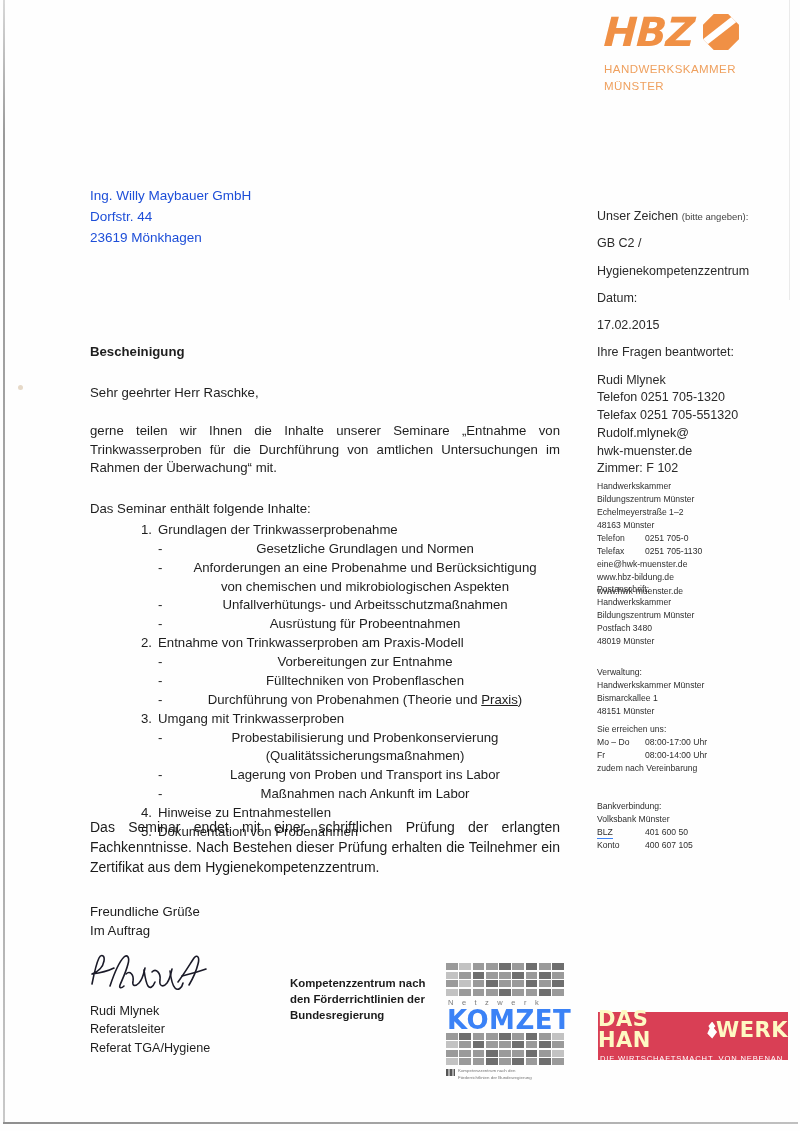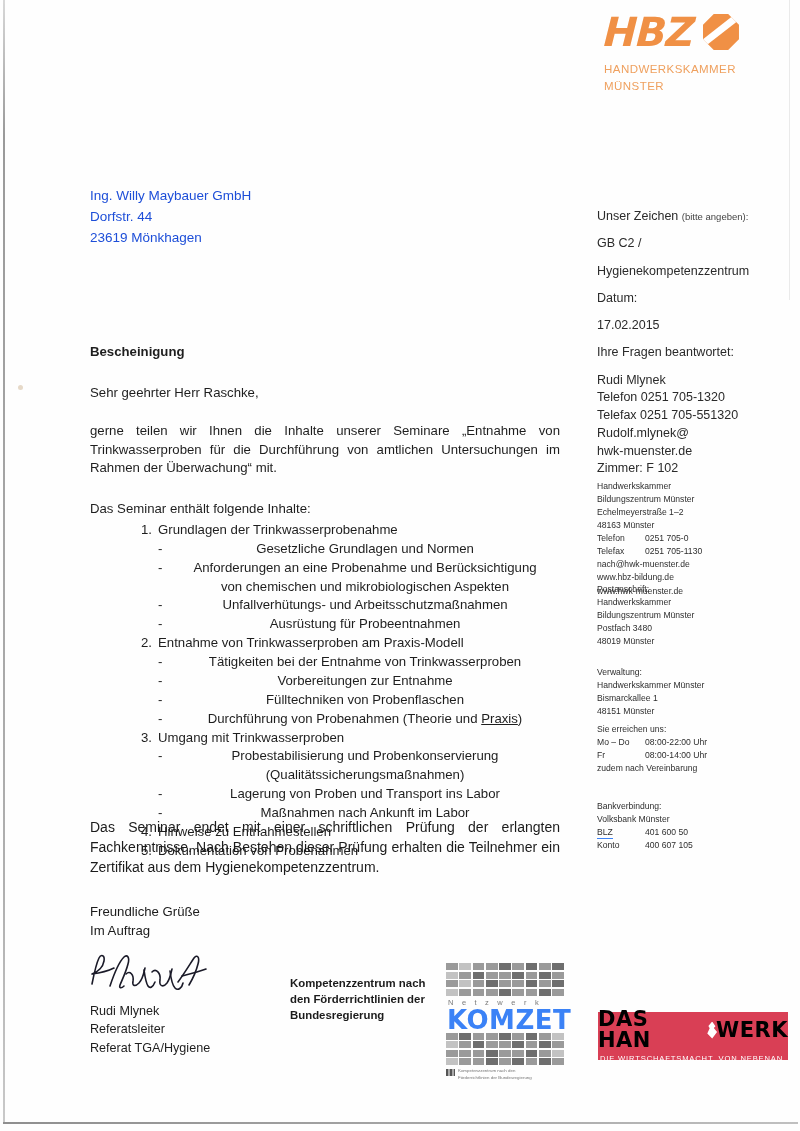--- a/index.html
+++ b/index.html
@@ -299,21 +299,21 @@
     align-items: center;
     justify-content: center;
   }
   .hw-top {
     display: flex;
     align-items: center;
     font-family: "DejaVu Sans", sans-serif;
     font-weight: bold;
     font-size: 21px;
     letter-spacing: 0.5px;
-    color: #000000;
+    color: #fef9c3;
     line-height: 1;
   }
   .hw-flame {
     display: inline-block;
     width: 11px;
     height: 17px;
     margin: 0 -1px;
     background: #ffffff;
     clip-path: polygon(55% 0%, 85% 28%, 70% 38%, 100% 62%, 55% 100%, 10% 70%, 32% 40%, 20% 26%);
   }
@@ -378,21 +378,21 @@
     <div>Echelmeyerstraße 1–2</div>
     <div>48163 Münster</div>
     <div class="fp-row">
       <span class="k">Telefon</span>
       <span class="v">0251 705-0</span>
     </div>
     <div class="fp-row">
       <span class="k">Telefax</span>
       <span class="v">0251 705-1130</span>
     </div>
-    <div>nach@hwk-muenster.de</div>
+    <div>eine@hwk-muenster.de</div>
     <div>www.hbz-bildung.de</div>
     <div>www.hwk-muenster.de</div>
   </div>
 
   <div class="fineprint fineprint-2">
     <div>Postanschrift:</div>
     <div>Handwerkskammer</div>
     <div>Bildungszentrum Münster</div>
     <div>Postfach 3480</div>
     <div>48019 Münster</div>
@@ -402,21 +402,21 @@
     <div>Verwaltung:</div>
     <div>Handwerkskammer Münster</div>
     <div>Bismarckallee 1</div>
     <div>48151 Münster</div>
   </div>
 
   <div class="fineprint fineprint-4">
     <div>Sie erreichen uns:</div>
     <div class="fp-row">
       <span class="k">Mo – Do</span>
-      <span class="v">08:00-22:00 Uhr</span>
+      <span class="v">08:00-17:00 Uhr</span>
     </div>
     <div class="fp-row">
       <span class="k">Fr</span>
       <span class="v">08:00-14:00 Uhr</span>
     </div>
     <div>zudem nach Vereinbarung</div>
   </div>
 
   <div class="fineprint fineprint-5">
     <div>Bankverbindung:</div>
@@ -443,21 +443,20 @@
             <li>Gesetzliche Grundlagen und Normen</li>
             <li>Anforderungen an eine Probenahme und Berücksichtigung</li>
             <li class="cont">von chemischen und mikrobiologischen Aspekten</li>
             <li>Unfallverhütungs- und Arbeitsschutzmaßnahmen</li>
             <li>Ausrüstung für Probeentnahmen</li>
           </ul>
         </li>
         <li>
           <div>Entnahme von Trinkwasserproben am Praxis-Modell</div>
           <ul class="sub-list">
-            <li>Tätigkeiten bei der Entnahme von Trinkwasserproben</li>
             <li>Vorbereitungen zur Entnahme</li>
             <li>Fülltechniken von Probenflaschen</li>
             <li>Durchführung von Probenahmen (Theorie und <span class="u">Praxis</span>)</li>
           </ul>
         </li>
         <li>
           <div>Umgang mit Trinkwasserproben</div>
           <ul class="sub-list">
             <li>Probestabilisierung und Probenkonservierung</li>
             <li class="cont">(Qualitätssicherungsmaßnahmen)</li>

